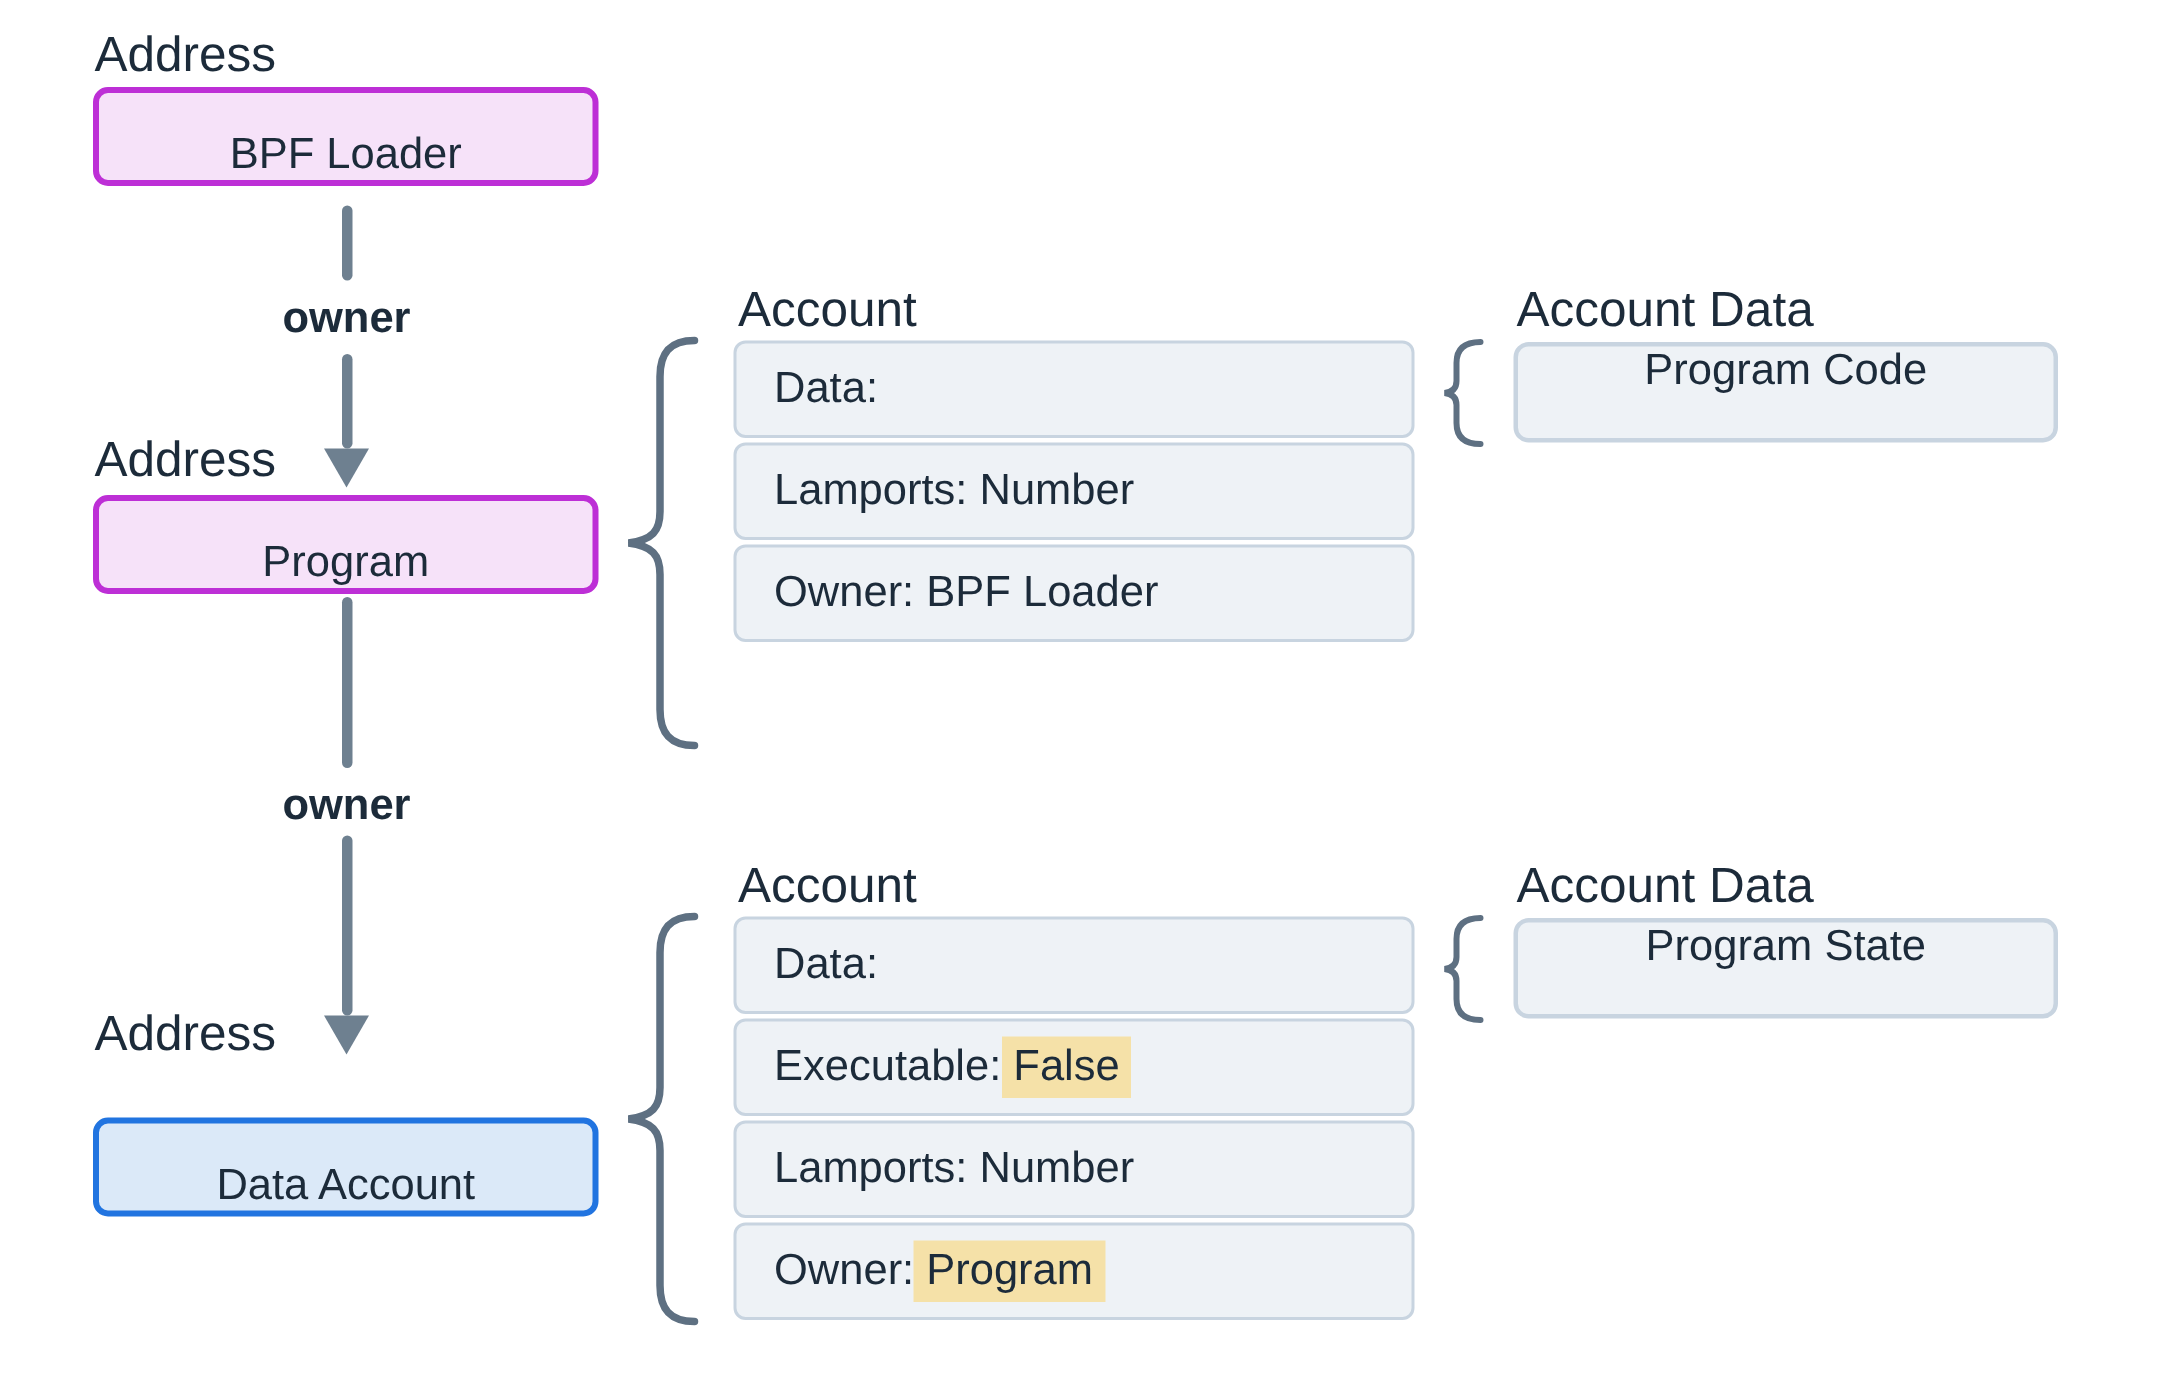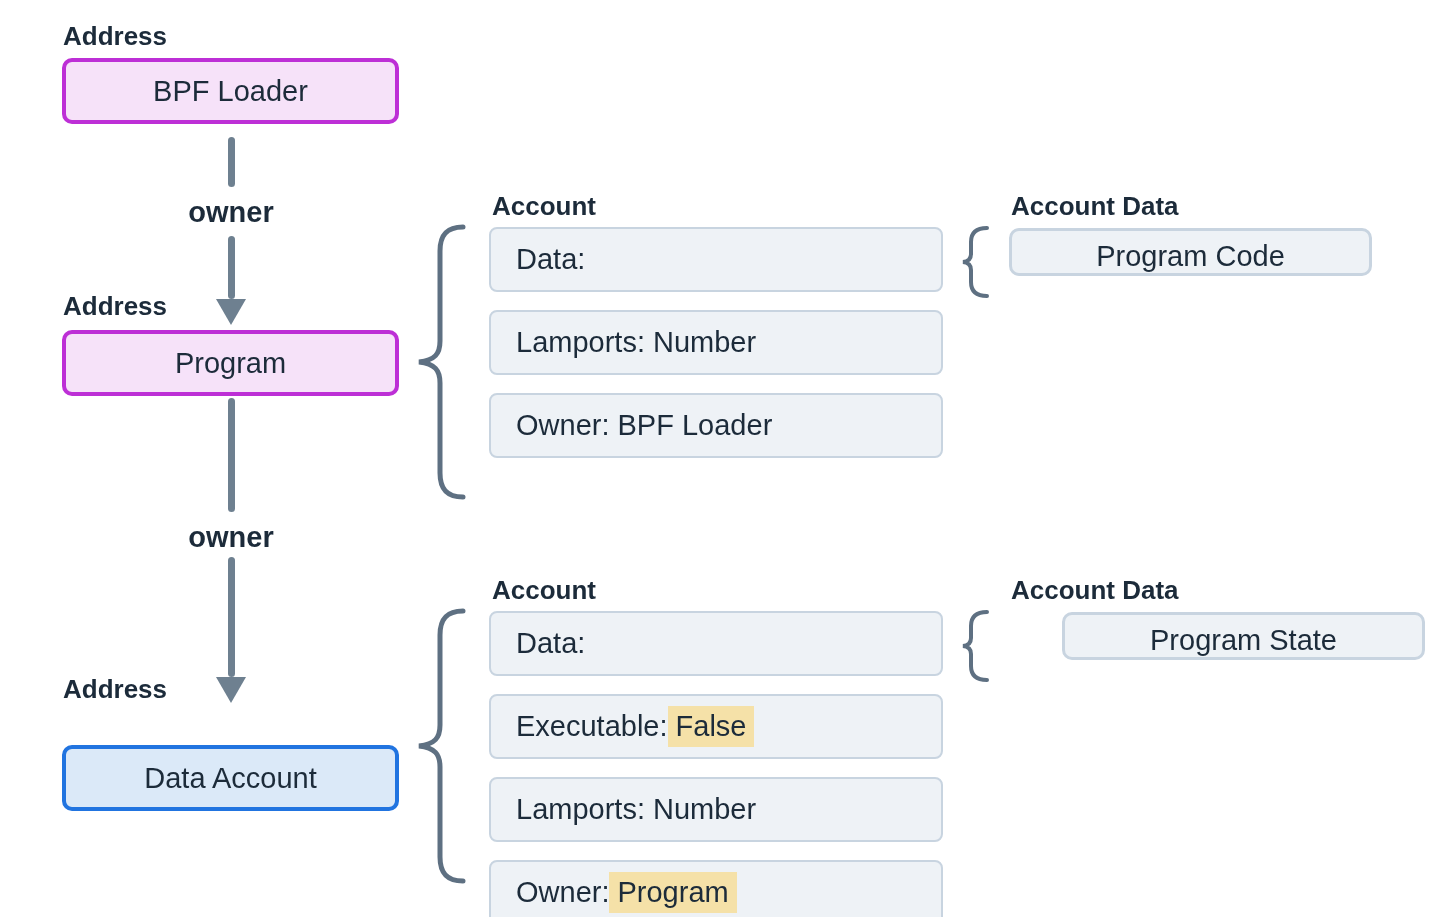--- a/index.html
+++ b/index.html
@@ -10,33 +10,32 @@
   }
   #canvas {
     position: relative;
     width: 1456px;
     height: 917px;
     overflow: hidden;
     background: var(--background, #fff);
   }
   .abs { position: absolute; }
   .label {
-    font-size: 26px;
+    font-size: 33px;
     line-height: 34px;
     color: var(--text);
     white-space: nowrap;
-    font-weight: bold;
   }
   .node-box {
     box-sizing: border-box;
     width: 337px;
     height: 66px;
     border-radius: 10px;
     display: flex;
-    align-items: center;
+    align-items: flex-end;
     justify-content: center;
     font-size: 29px;
     color: var(--text);
   }
   .node-magenta {
     background: var(--magenta-fill);
     border: 4px solid var(--magenta-border);
   }
   .node-blue {
     background: var(--blue-fill);
@@ -58,21 +57,21 @@
     line-height: 34px;
     color: var(--text);
     transform: translateX(-50%);
     white-space: nowrap;
     font-weight: bold;
   }
   .field-list {
     width: 454px;
     display: flex;
     flex-direction: column;
-    gap: 18px;
+    gap: 3px;
   }
   .row-box {
     box-sizing: border-box;
     height: 65px;
     background: var(--box-fill);
     border: 2px solid var(--box-border);
     border-radius: 8px;
     display: flex;
     align-items: center;
     padding-left: 25px;
@@ -81,26 +80,26 @@
     white-space: pre;
   }
   .hl {
     background: var(--highlight);
     padding: 4px 8px;
   }
   .hl:empty { display: none; padding: 0; }
   .data-box {
     box-sizing: border-box;
     width: 363px;
-    height: 48px;
+    height: 67px;
     background: var(--box-fill);
     border: 3px solid var(--box-border);
     border-radius: 10px;
     display: flex;
-    align-items: flex-end;
+    align-items: flex-start;
     justify-content: center;
     font-size: 29px;
     color: var(--text);
   }
   .brace { color: var(--brace); }
 </style>
 </head>
 <body>
 
 <div id="canvas">
@@ -162,17 +161,17 @@
     <div class="row-box"><span>Executable:</span><span class="hl">False</span></div>
     <div class="row-box"><span>Lamports: Number</span></div>
     <div class="row-box"><span>Owner:</span><span class="hl">Program</span></div>
   </div>
 
   <svg class="abs brace" style="left:959px; top:610px;" width="32" height="72" viewBox="0 0 32 72">
     <path d="M 28 2 C 16 2, 12 8, 12 16 L 12 28 C 12 33, 9 35.5, 4 36 C 9 36.5, 12 39, 12 44 L 12 56 C 12 64, 16 70, 28 70" fill="none" stroke="currentColor" stroke-width="4" stroke-linecap="round"></path>
   </svg>
 
   <div class="abs label" style="left:1011px; top:573px;">Account Data</div>
-  <div class="abs data-box" style="left:1062px; top:612px;">
+  <div class="abs data-box" style="left:1009px; top:612px;">
     <span>Program State</span>
   </div>
 
 </div>
 
 </body></html>

